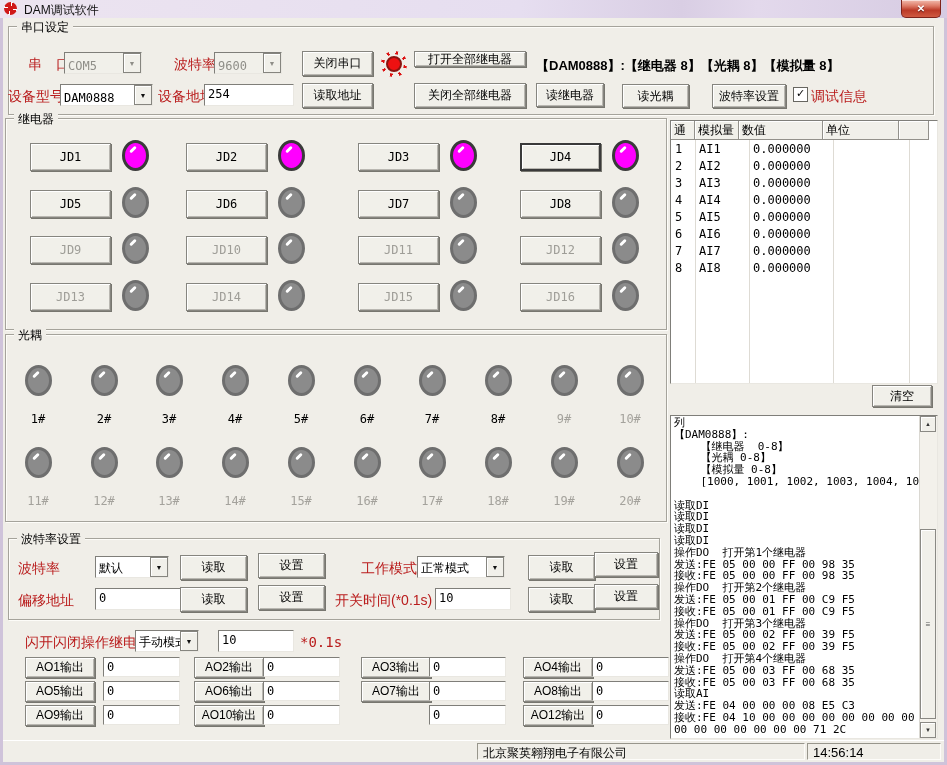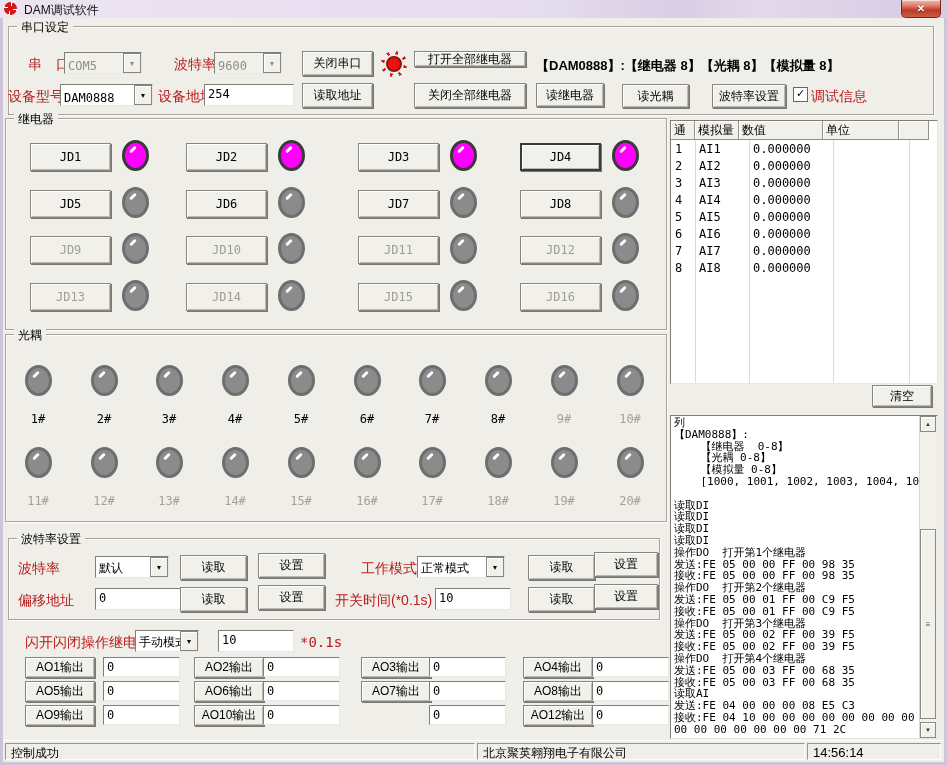--- a/index.html
+++ b/index.html
@@ -379,21 +379,20 @@
       <div class="sbar">
         <div class="sb-btn" style="top:0;">▲</div>
         <div class="sb-thumb" style="top:113px;height:190px;">
           <span>≡</span>
         </div>
         <div class="sb-btn" style="bottom:0;top:auto;">▼</div>
       </div>
     </div>
 
     <div class="status">
-      <div class="sp" style="left:2px;width:470px;">控制成功</div>
       <div class="sp" style="left:474px;width:328px;">北京聚英翱翔电子有限公司</div>
       <div class="sp" style="left:804px;width:134px;font-size:13px;">14:56:14</div>
     </div>
   </div>
 
   <div class="frame-edge" style="left:0;top:18px;width:3px;height:747px;"></div>
   <div class="frame-edge" style="right:0;top:18px;width:3px;height:747px;"></div>
   <div class="frame-edge" style="left:0;bottom:0;width:947px;height:3px;"></div>
 </div>
 

